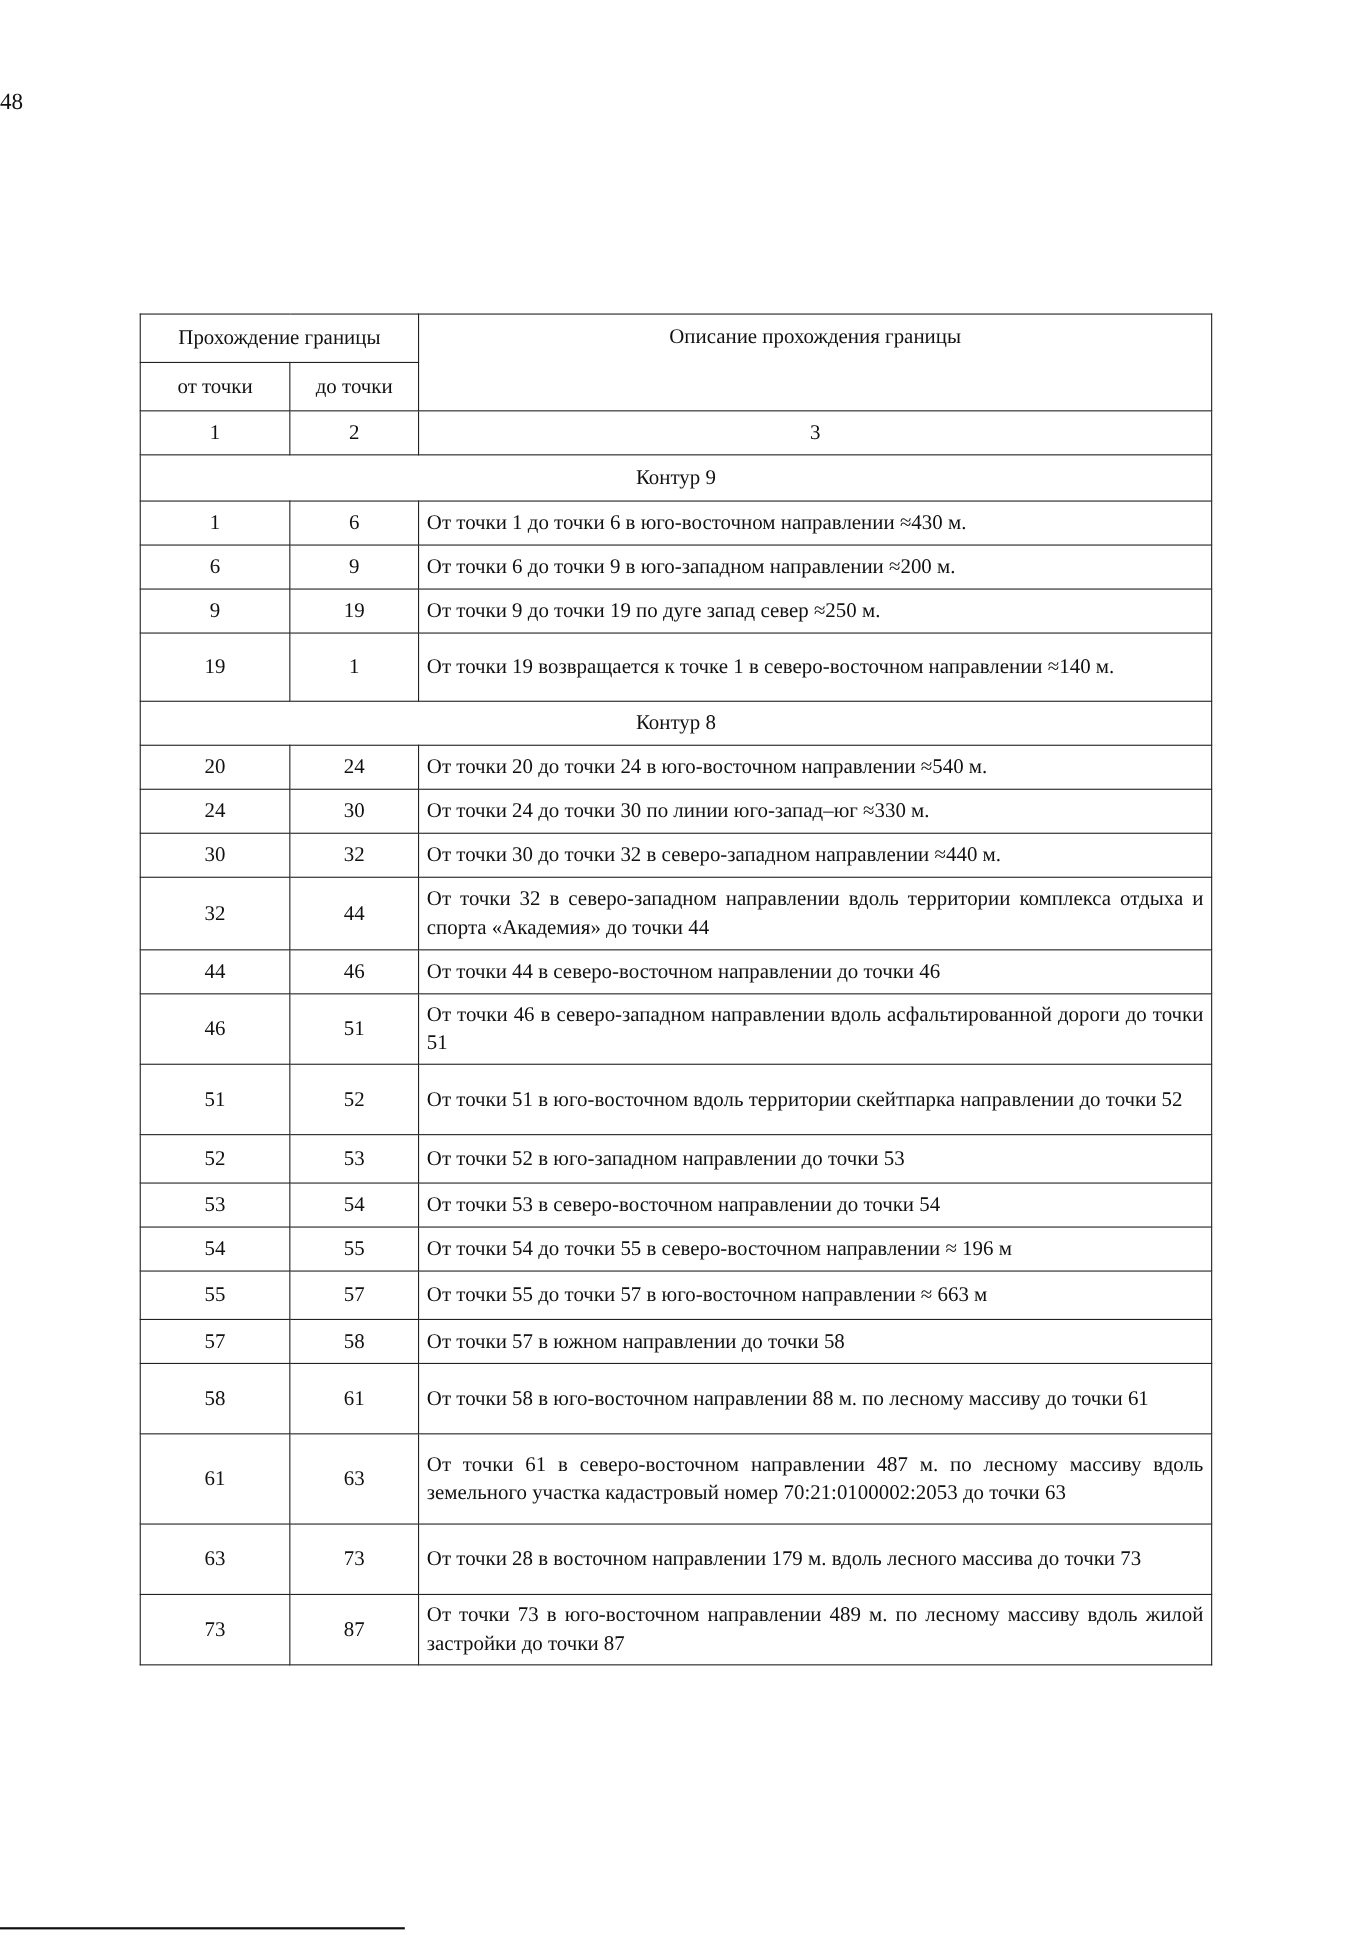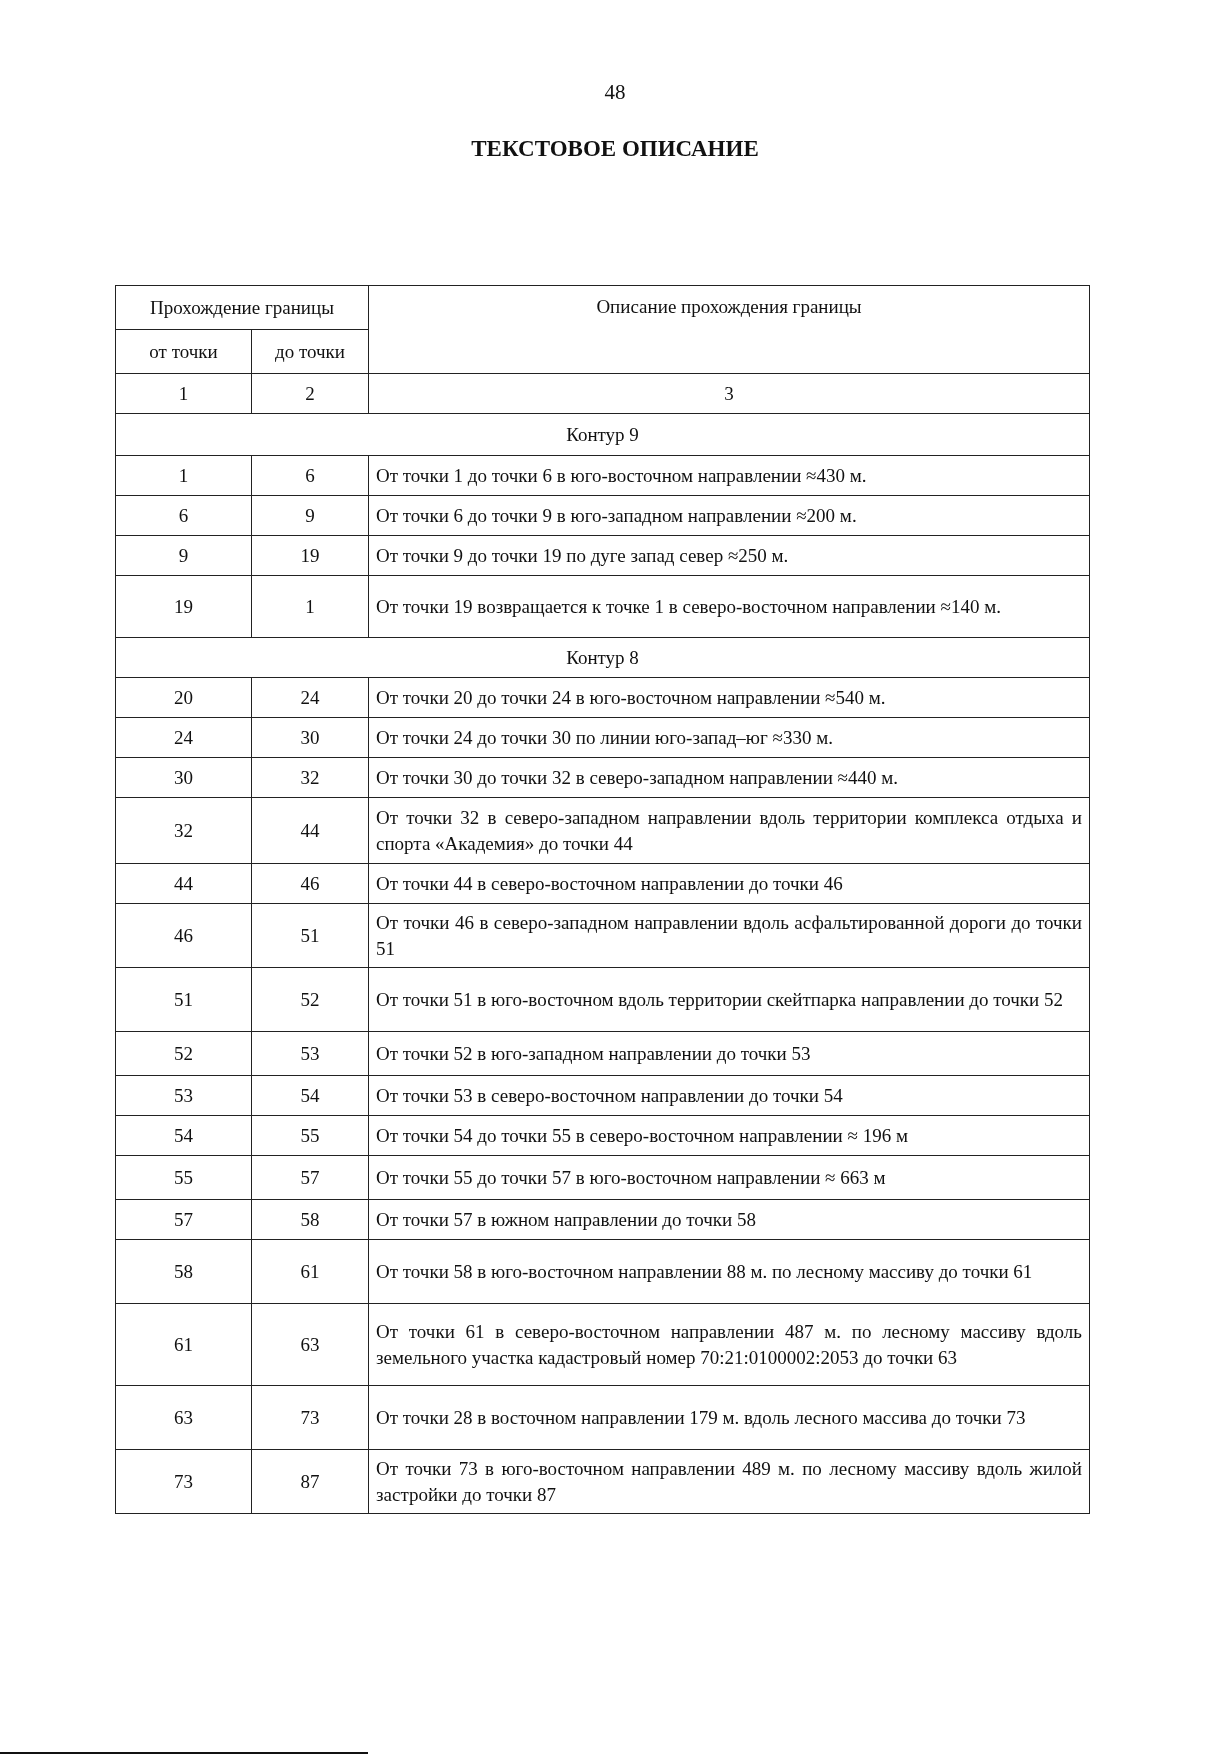--- a/index.html
+++ b/index.html
@@ -1,36 +1,35 @@
 <!DOCTYPE html>
 <html><head>
 <meta charset="utf-8">
 <style>
   html, body { margin: 0; padding: 0; background: #ffffff; }
   body { width: 1230px; height: 1759px; position: relative; overflow: hidden;
          font-family: "Liberation Serif", "DejaVu Serif", serif; color: #111; }
-  .page-number { position: absolute; top: 80px; left: 0; width: 1230px; text-align: center; font-size: 21px; }
+  .page-number { position: absolute; top: 80px; left: 0; width: 1230px; text-align: left; font-size: 21px; }
   .title-block { position: absolute; top: 134px; left: 100px; width: 1030px; text-align: center; font-weight: bold; }
   .title-block .main-title { font-size: 23px; line-height: 30px; }
   .title-block .sub { font-size: 20px; line-height: 26px; }
-  table.boundary { position: absolute; top: 285px; left: 115px; width: 974px; border-collapse: collapse;
+  table.boundary { position: absolute; top: 285px; left: 127px; width: 974px; border-collapse: collapse;
                    table-layout: fixed; font-size: 19px; }
   table.boundary td { border: 1.5px solid #222; padding: 0 7px; vertical-align: middle; }
   table.boundary td.num { text-align: center; }
   table.boundary td.desc { text-align: justify; line-height: 26px; padding: 4px 7px; }
   table.boundary td.center { text-align: center; }
   .footer-rule { position: absolute; left: 0; top: 1752px; width: 368px; border-top: 2px solid #111; }
 </style>
 </head>
 <body>
 
 <div class="page-number">48</div>
 
 <div class="title-block">
-  <div class="main-title">ТЕКСТОВОЕ ОПИСАНИЕ</div>
 </div>
 
 <table class="boundary">
   <colgroup>
     <col style="width:136px">
     <col style="width:117px">
     <col style="width:721px">
   </colgroup>
   <tbody id="tbody">
     <tr style="height:44px">

